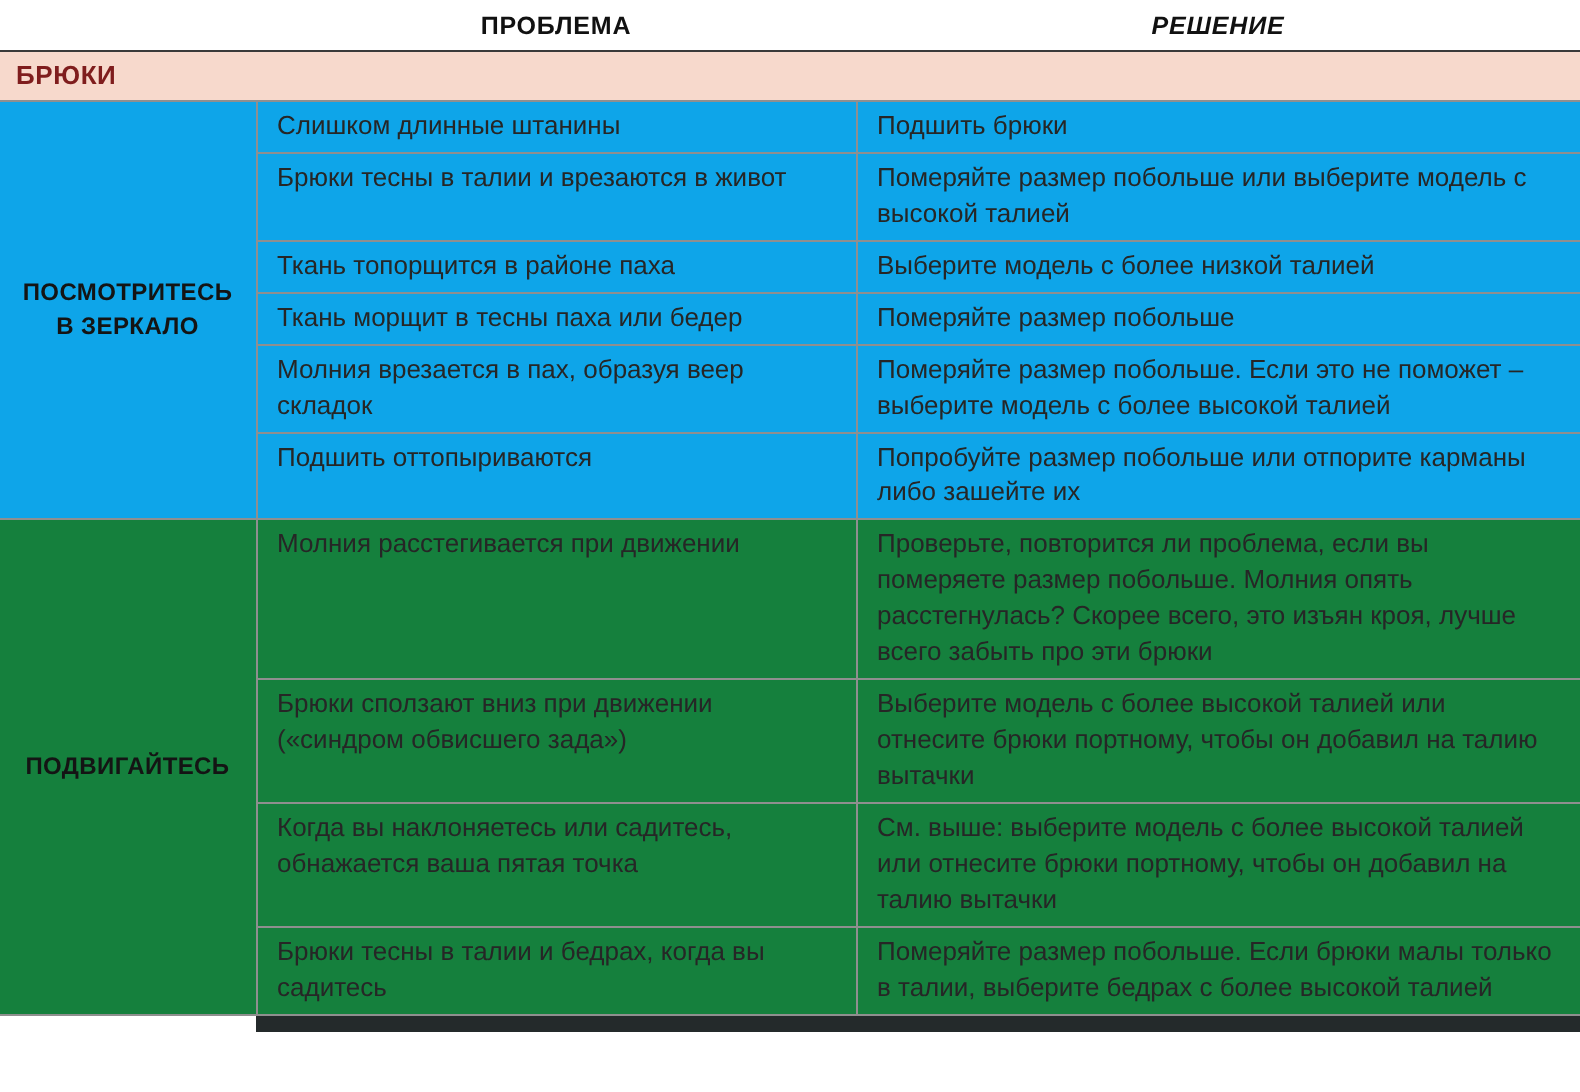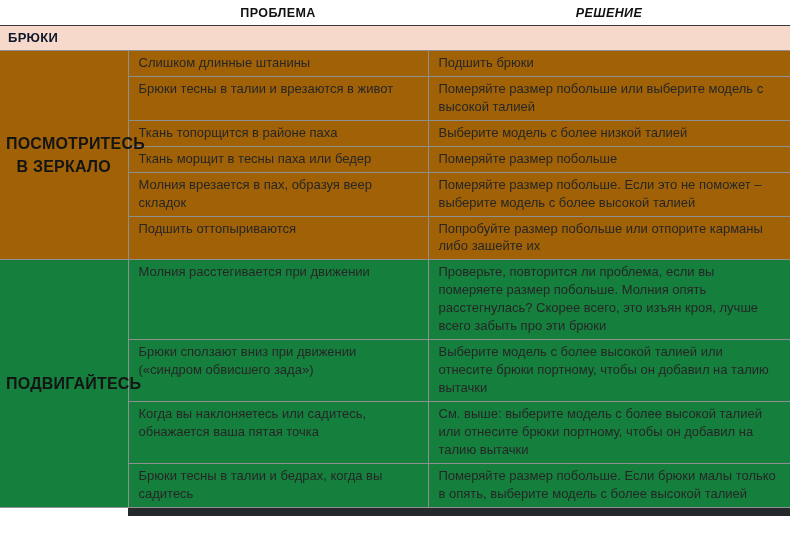--- a/index.html
+++ b/index.html
@@ -55,35 +55,35 @@
 
   tr.section-row td {
     background: #f7d9cc;
     border-left: none;
     border-right: none;
     border-top: 1.5px solid #3a3a3a;
     border-bottom: 1px solid #8f8f8f;
     font-weight: bold;
     font-size: 13px;
     letter-spacing: 0.3px;
-    color: #0f172a;
+    color: #7f1d1d;
     padding: 3px 8px 3px 8px;
   }
 
   td.label-cell {
     vertical-align: middle;
     text-align: center;
     font-weight: bold;
-    font-size: 16px;
+    font-size: 12px;
     letter-spacing: 0.2px;
     color: #141414;
     padding: 4px 6px;
     line-height: 1.45;
   }
-  .g1-bg { background: #a16207; }
+  .g1-bg { background: #0ea5e9; }
   .g2-bg { background: #15803d; }
 
   
   .bottom-strip-row {
     display: flex;
     height: 8px;
   }
   .strip-left { width: 128px; background: #ffffff; }
   .strip-dark { flex: 1; background: #242a2b; }
 </style>
@@ -143,21 +143,21 @@
       <tr>
         <td class="g2-bg">Брюки сползают вниз при движении («синдром обвисшего зада»)</td>
         <td class="g2-bg">Выберите модель с более высокой талией или отнесите брюки портному, чтобы он добавил на талию вытачки</td>
       </tr>
       <tr>
         <td class="g2-bg">Когда вы наклоняетесь или садитесь, обнажается ваша пятая точка</td>
         <td class="g2-bg">См. выше: выберите модель с более высокой талией или отнесите брюки портному, чтобы он добавил на талию вытачки</td>
       </tr>
       <tr>
         <td class="g2-bg">Брюки тесны в талии и бедрах, когда вы садитесь</td>
-        <td class="g2-bg">Померяйте размер побольше. Если брюки малы только в опять, выберите модель с более высокой талией</td>
+        <td class="g2-bg">Померяйте размер побольше. Если брюки малы только в талии, выберите бедрах с более высокой талией</td>
       </tr>
     </tbody>
   </table>
 
   <div class="bottom-strip-row">
     <div class="strip-left"></div>
     <div class="strip-dark"></div>
   </div>
 
 </div>

